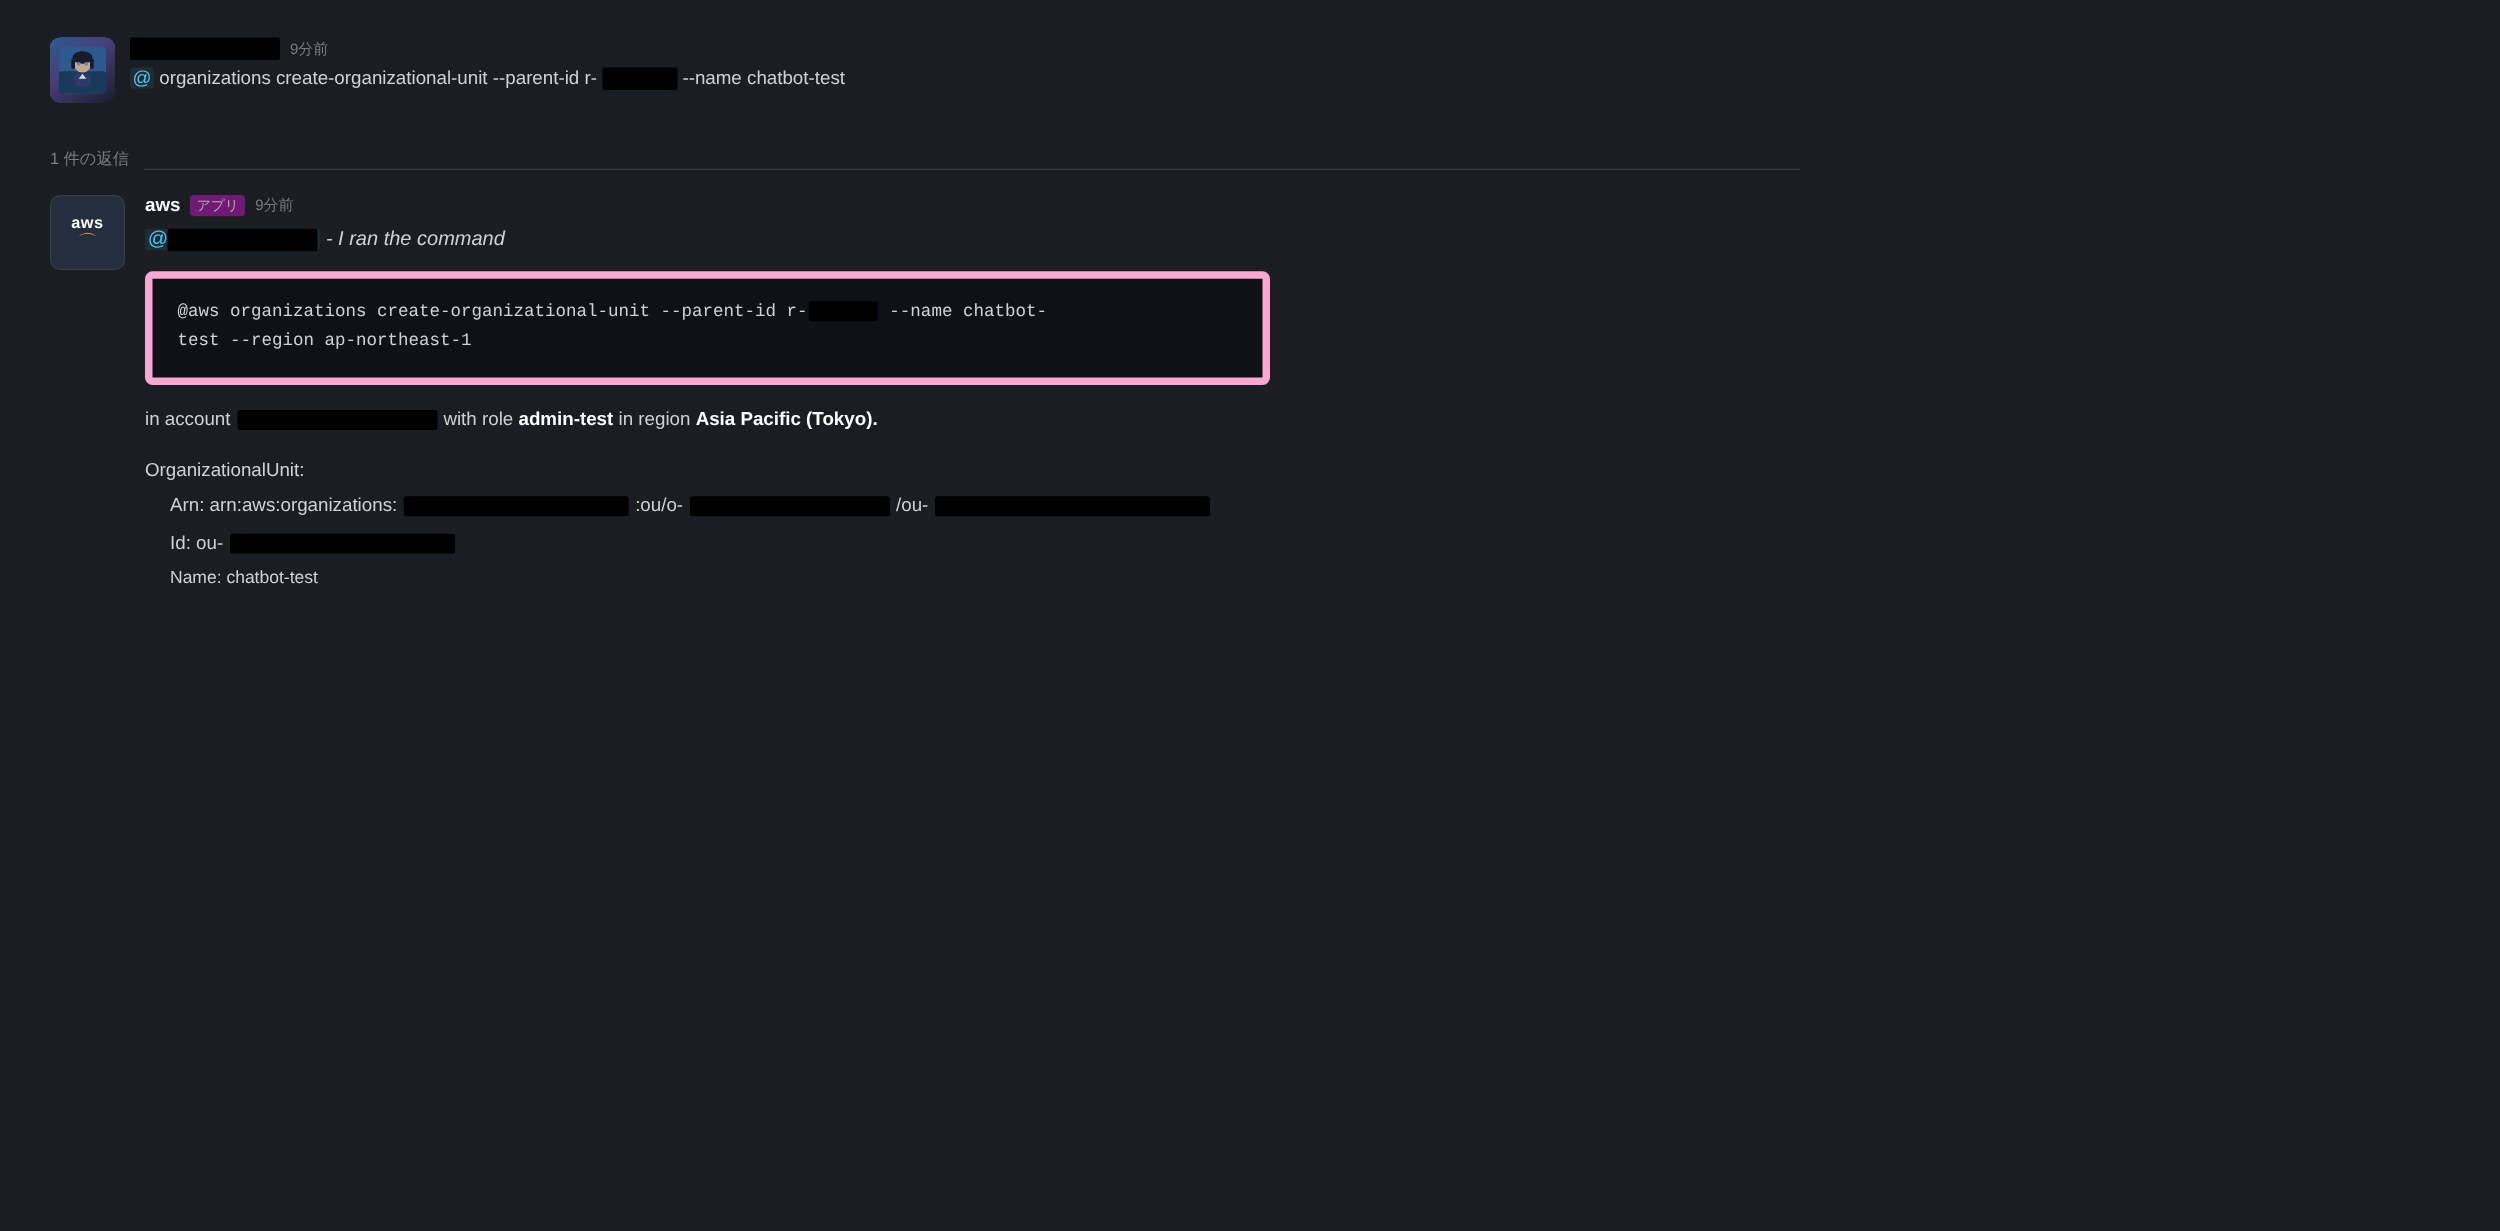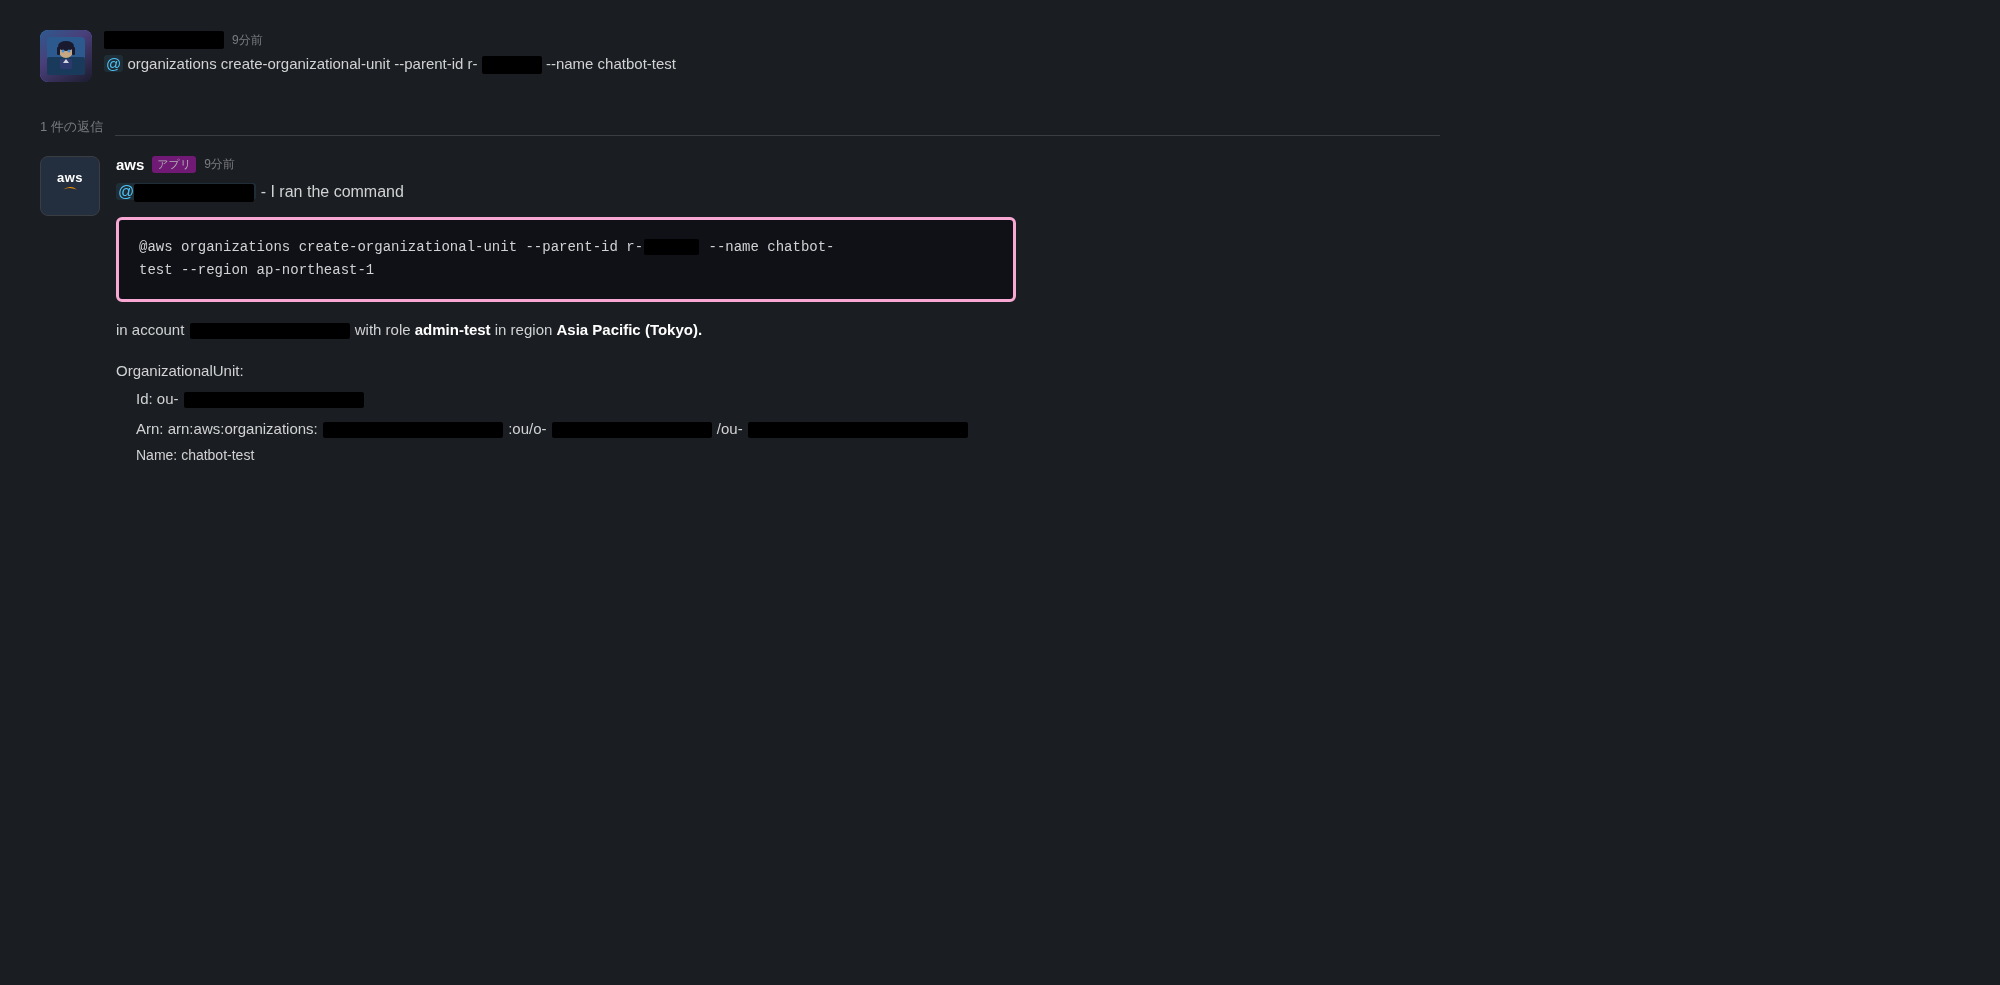--- a/index.html
+++ b/index.html
@@ -197,25 +197,26 @@
     .bot-timestamp {
       color: #7a7c82;
       font-size: 12px;
     }
 
     .bot-message-text {
       font-size: 16px;
       line-height: 1.6;
       margin-bottom: 12px;
       color: #d1d2d3;
+      font-style: italic;
     }
 
     .command-block {
       background-color: #0f1117;
-      border: 3px solid #f9a8d4;
+      border: 6px solid #f9a8d4;
       border-radius: 6px;
       padding: 16px 20px;
       margin: 10px 0 14px 0;
       font-family: 'Consolas', 'Monaco', 'Courier New', monospace;
       font-size: 14px;
       color: #d1d2d3;
       line-height: 1.7;
       max-width: 900px;
     }
 
@@ -349,35 +350,35 @@
         <span>with role</span>
         <span class="bold-text">admin-test</span>
         <span>in region</span>
         <span class="bold-text">Asia Pacific (Tokyo).</span>
       </div>
 
       <div class="ou-section">
         <div class="ou-title">OrganizationalUnit:</div>
 
         <div class="ou-field">
-          <span>Id:</span>
-          <span> ou-</span>
-          <span class="redacted-inline" style="width:180px;"></span>
-        </div>
-
-        <div class="ou-field">
           <span>Arn:</span>
           <span> arn:aws:organizations:</span>
           <span class="redacted-inline" style="width:180px;"></span>
           <span>:ou/o-</span>
           <span class="redacted-inline" style="width:160px;"></span>
           <span>/ou-</span>
           <span class="redacted-inline" style="width:220px;"></span>
         </div>
 
+        <div class="ou-field">
+          <span>Id:</span>
+          <span> ou-</span>
+          <span class="redacted-inline" style="width:180px;"></span>
+        </div>
+
         <div class="ou-field-name">
           <span>Name:</span>
           <span>chatbot-test</span>
         </div>
       </div>
 
     </div>
   </div>
 
 </div>

